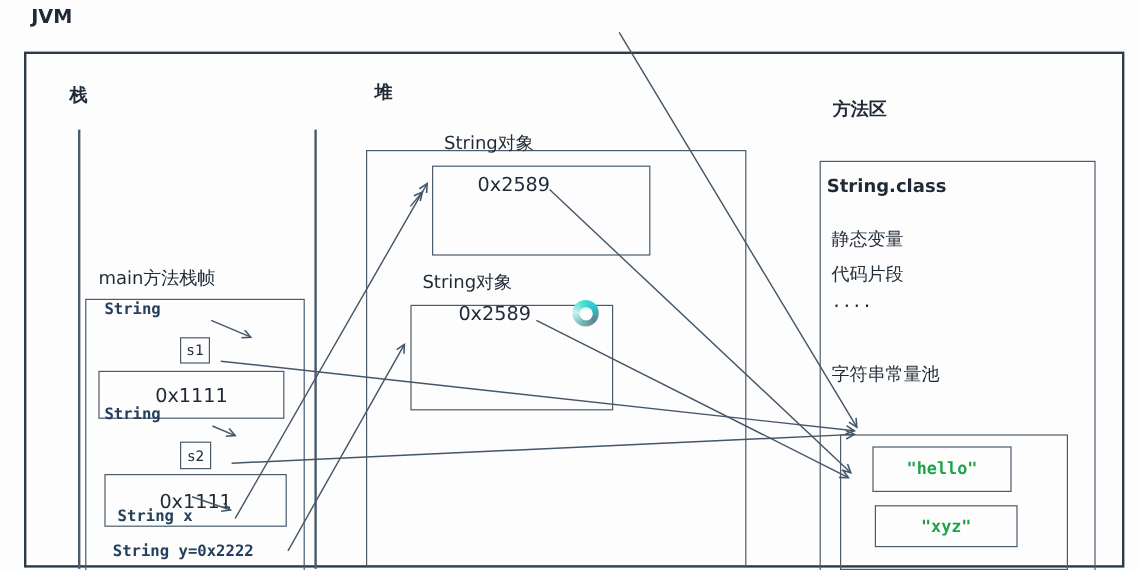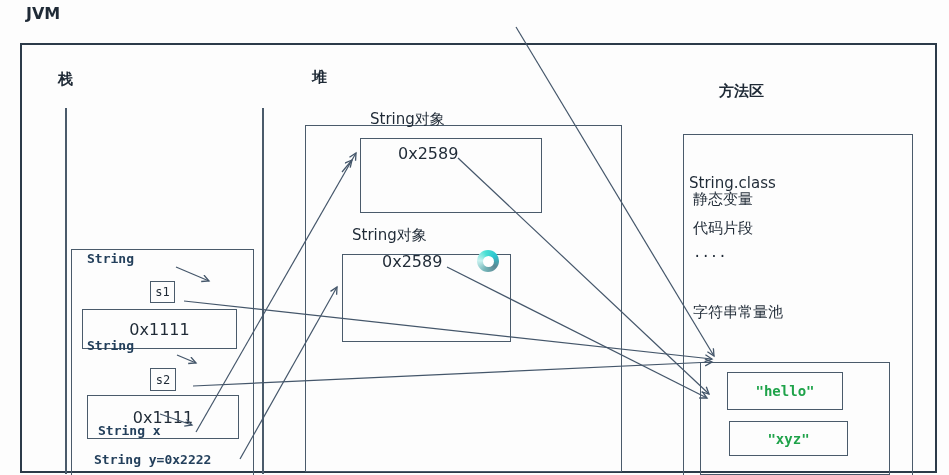--- a/index.html
+++ b/index.html
@@ -41,24 +41,24 @@
   .obj1-box{left:360px;top:106px;width:182px;height:75px;}
   .obj1-title{left:370px;top:110px;font-size:15px;}
   .obj1-value{left:398px;top:144px;font-size:16px;}
   .obj2-box{left:342px;top:222px;width:169px;height:88px;}
   .obj2-title{left:352px;top:226px;font-size:15px;}
   .obj2-value{left:382px;top:252px;font-size:16px;}
   .ring{left:477px;top:250px;width:22px;height:22px;border-radius:50%;
         background:conic-gradient(from 200deg,#74b6b9,#c9f2f0,#49e0d4,#2cc4cf,#5c8793,#74b6b9);}
   .ring-hole{position:absolute;left:5.5px;top:5.5px;width:11px;height:11px;border-radius:50%;background:#fff;}
 
-  .ma-label{left:694px;top:82px;font-size:15px;font-weight:bold;margin-left:25px;}
+  .ma-label{left:694px;top:82px;font-size:15px;font-weight:bold;}
   .ma-box{left:683px;top:102px;width:230px;height:351px;}
   .entry-class1{left:689px;top:135px;font-size:14px;font-family:"DejaVu Sans Mono",monospace;color:var(--c-class-text);}
-  .entry-class2{left:689px;top:174px;font-size:15px;}
+  .entry-class2{left:689px;top:146px;font-size:15px;font-weight:bold;}
   .entry-static{left:693px;top:190px;font-size:15px;}
   .entry-code{left:693px;top:219px;font-size:15px;}
   .entry-dots{left:693px;top:244px;font-size:14px;font-family:"DejaVu Sans Mono",monospace;}
   .pool-label{left:693px;top:303px;font-size:15px;}
   .pool-box{left:700px;top:330px;width:190px;height:113px;}
   .hello-box{left:727px;top:340px;width:116px;height:38px;font-size:14px;
              font-family:"DejaVu Sans Mono",monospace;font-weight:bold;color:var(--c-string-green);}
   .xyz-box{left:729px;top:389px;width:119px;height:35px;font-size:14px;
            font-family:"DejaVu Sans Mono",monospace;font-weight:bold;color:var(--c-string-green);}
 
@@ -72,20 +72,21 @@
 
   <div class="abs jvm-title">JVM</div>
 
   <div class="outer-box"></div>
 
   <div class="abs stack-label">栈</div>
   <div class="vline stack-left"></div>
   <div class="vline stack-right"></div>
 
   <div class="box frame-box"></div>
+  <div class="abs frame-title">main方法栈帧</div>
 
   <div class="abs code s1-decl">String</div>
   <div class="box center mono s1-box">s1</div>
   <div class="box center val-a">0x1111</div>
 
   <div class="abs code s2-decl">String</div>
   <div class="box center mono s2-box">s2</div>
   <div class="box center val-b">0x1111</div>
 
   <div class="abs code x-decl">String x</div>

